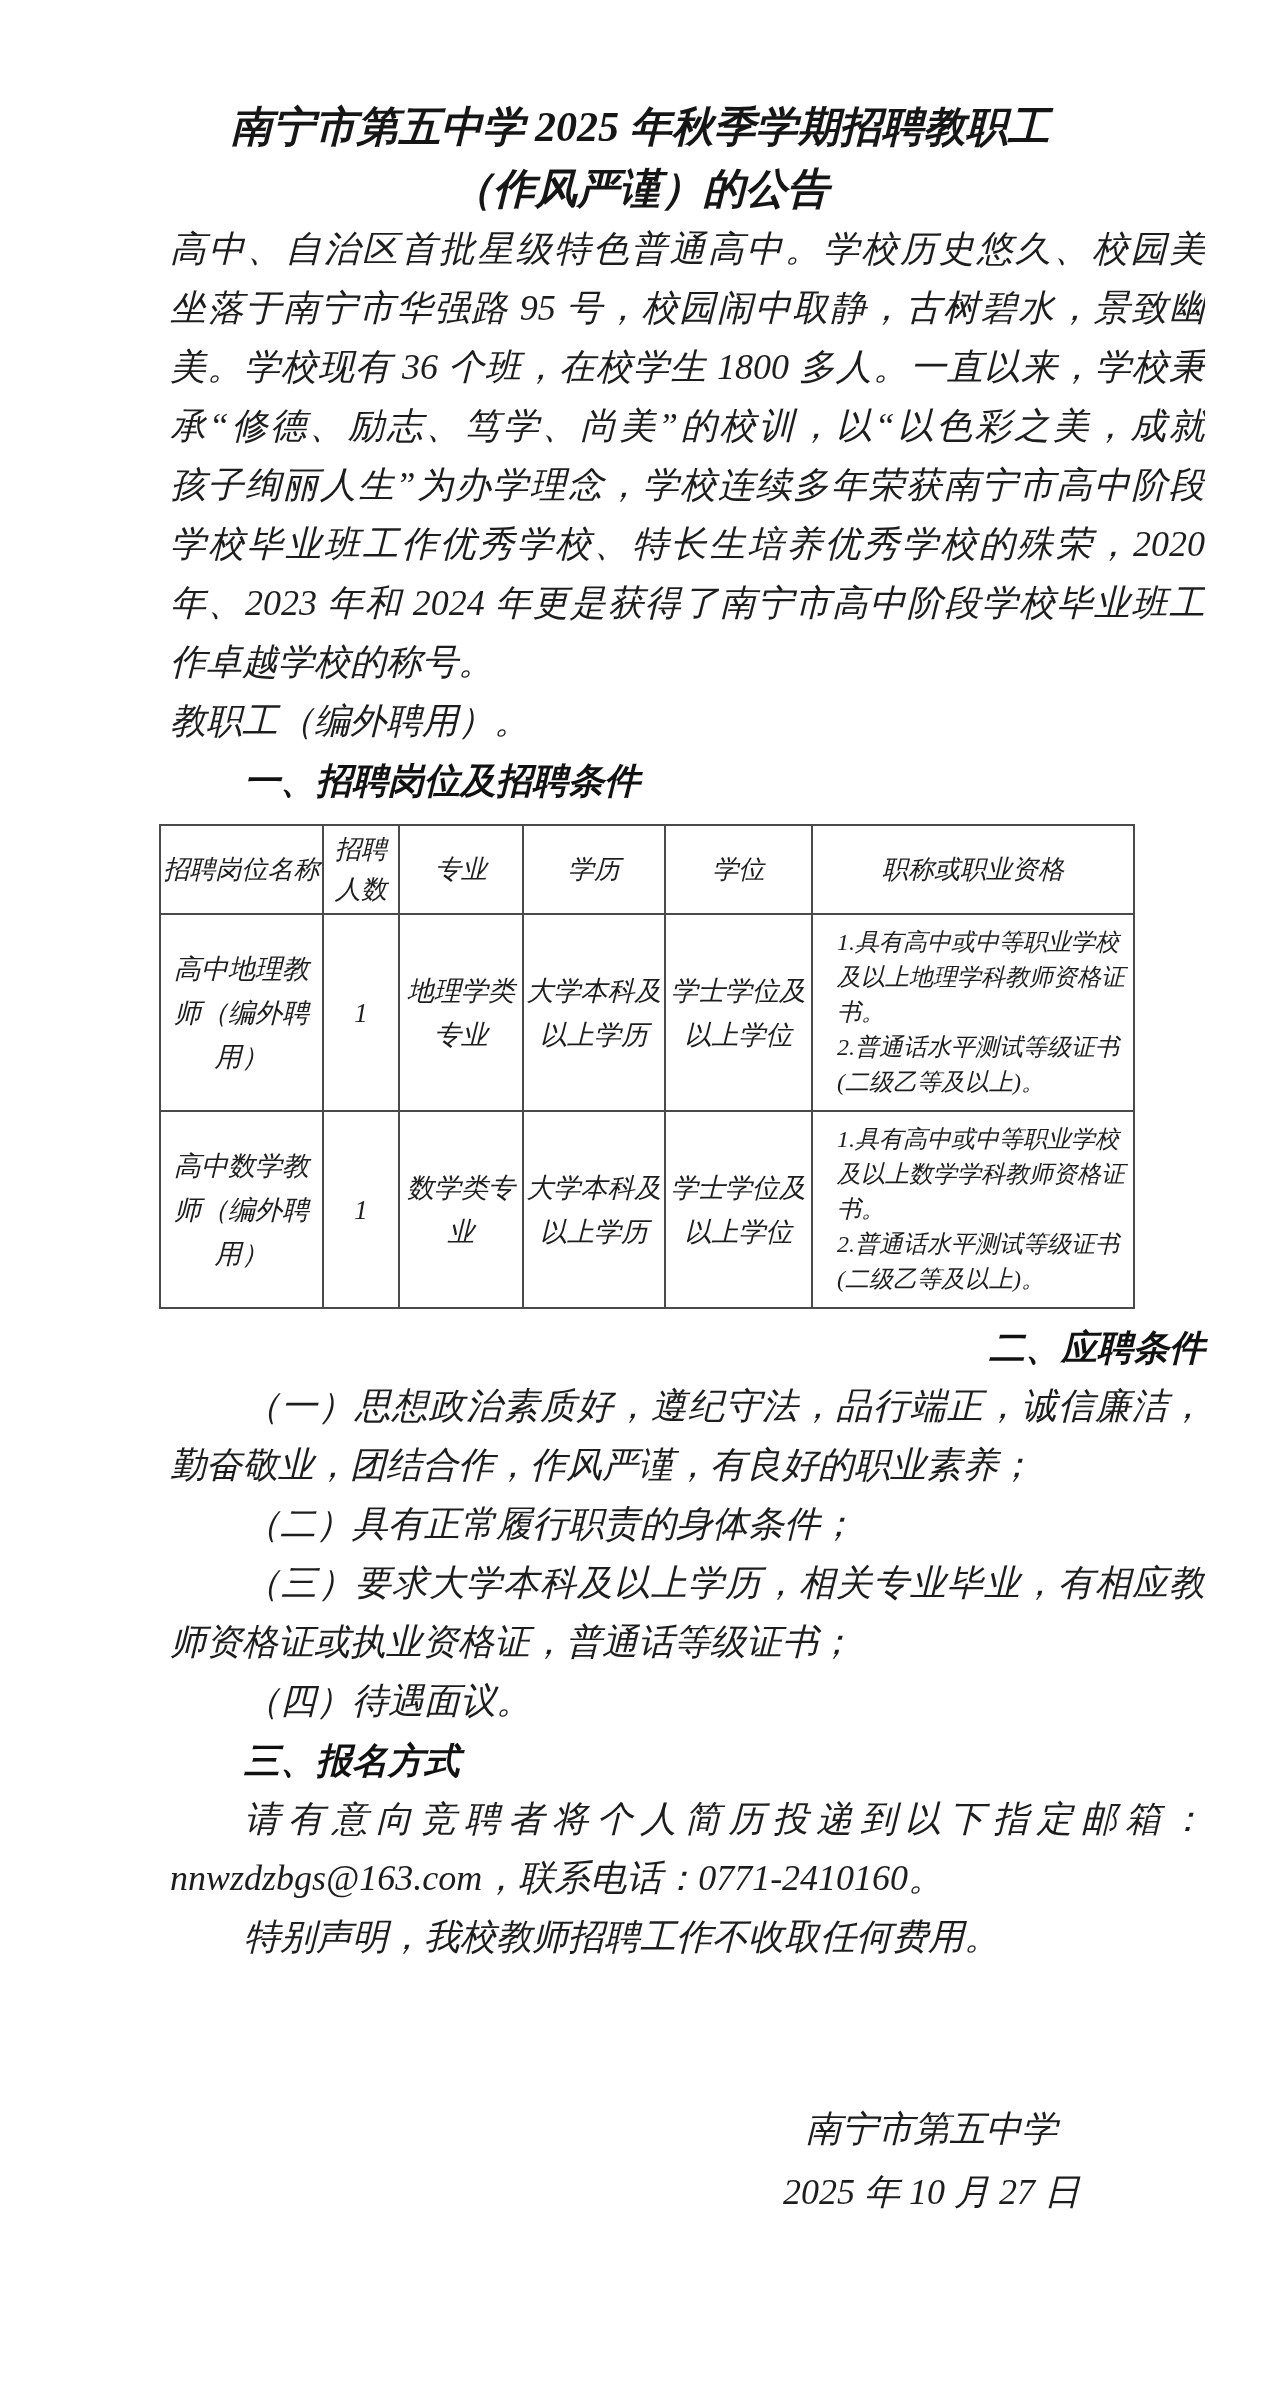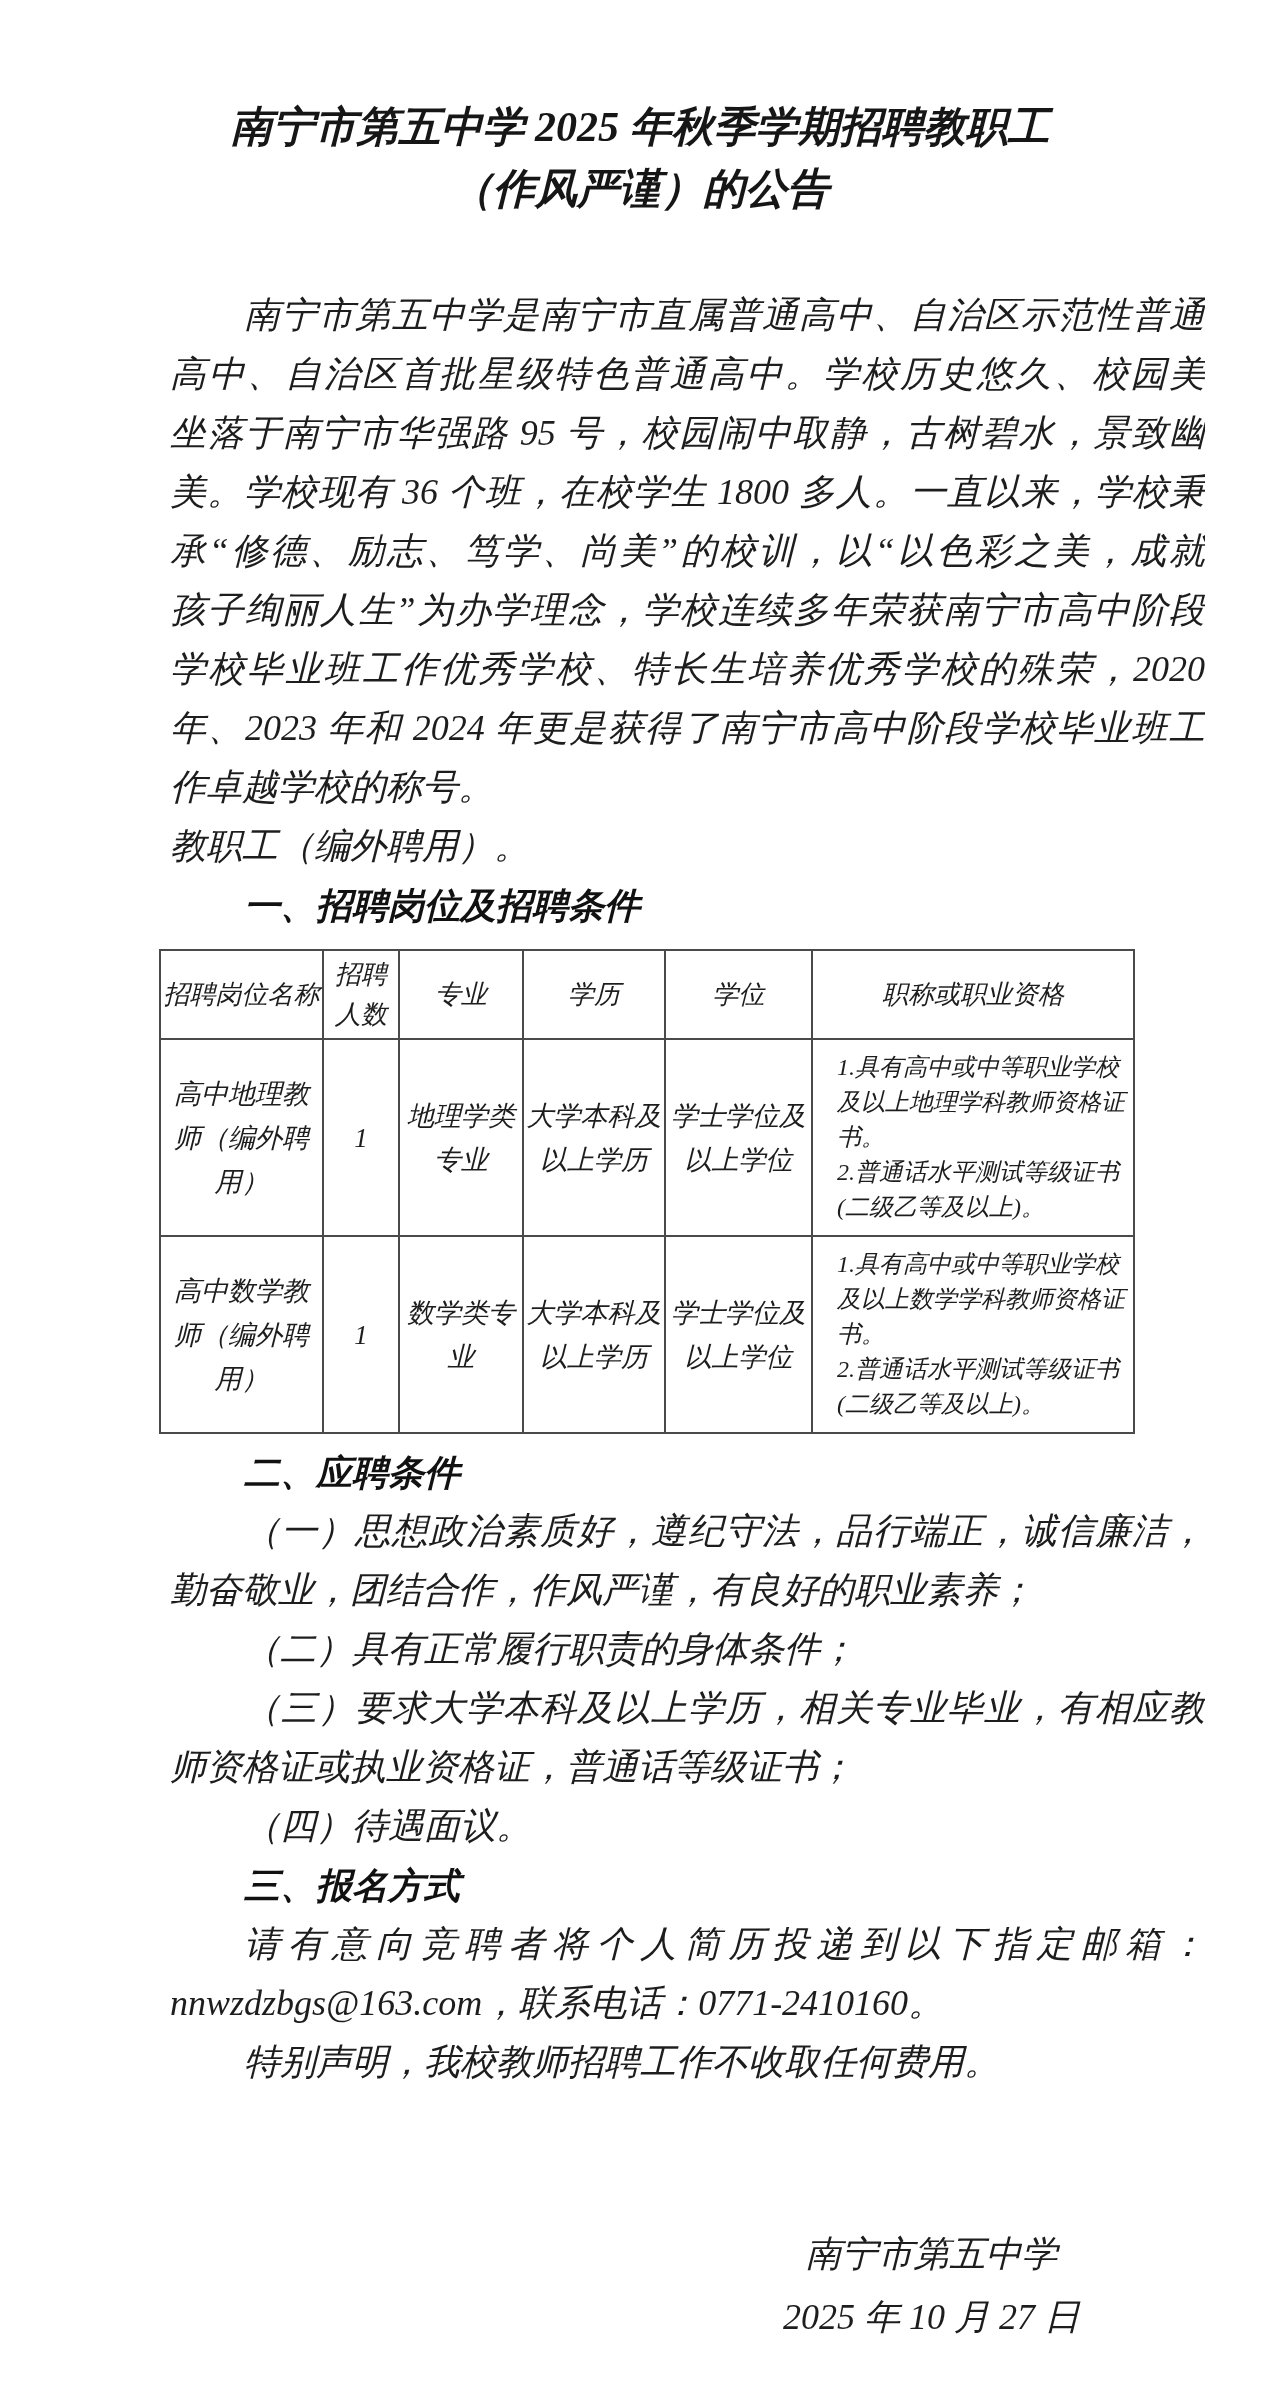--- a/index.html
+++ b/index.html
@@ -41,21 +41,21 @@
 
   .sec-heading {
     font-family:"Liberation Sans", sans-serif;
     font-weight:700;
     font-size:36px;
     height:59px;
     line-height:59px;
     text-indent:74px;
     color:#111;
   }
-  .sec-heading.after-table { margin-top:9px; }
+  .sec-heading.after-table { margin-top:9px;text-align:right; }
 
   table.jobs {
     border-collapse:collapse;
     table-layout:fixed;
     width:974px;
     margin-left:-11px;
     margin-top:14px;
   }
   table.jobs th, table.jobs td {
     border:2px solid #4a4a4a;
@@ -99,21 +99,20 @@
 
 <div class="page">
 
   <div class="doc-title">
     <div>南宁市第五中学 2025 年秋季学期招聘教职工</div>
     <div>（作风严谨）的公告</div>
   </div>
 
   <div class="content">
 
-    <div class="line indent para-first">南宁市第五中学是南宁市直属普通高中、自治区示范性普通</div>
     <div class="line">高中、自治区首批星级特色普通高中。学校历史悠久、校园美丽，</div>
     <div class="line">坐落于南宁市华强路 95 号，校园闹中取静，古树碧水，景致幽</div>
     <div class="line">美。学校现有 36 个班，在校学生 1800 多人。一直以来，学校秉</div>
     <div class="line">承“修德、励志、笃学、尚美”的校训，以“以色彩之美，成就</div>
     <div class="line">孩子绚丽人生”为办学理念，学校连续多年荣获南宁市高中阶段</div>
     <div class="line">学校毕业班工作优秀学校、特长生培养优秀学校的殊荣，2020</div>
     <div class="line">年、2023 年和 2024 年更是获得了南宁市高中阶段学校毕业班工</div>
     <div class="line end">作卓越学校的称号。</div>
 
     <div class="line end">教职工（编外聘用）。</div>

